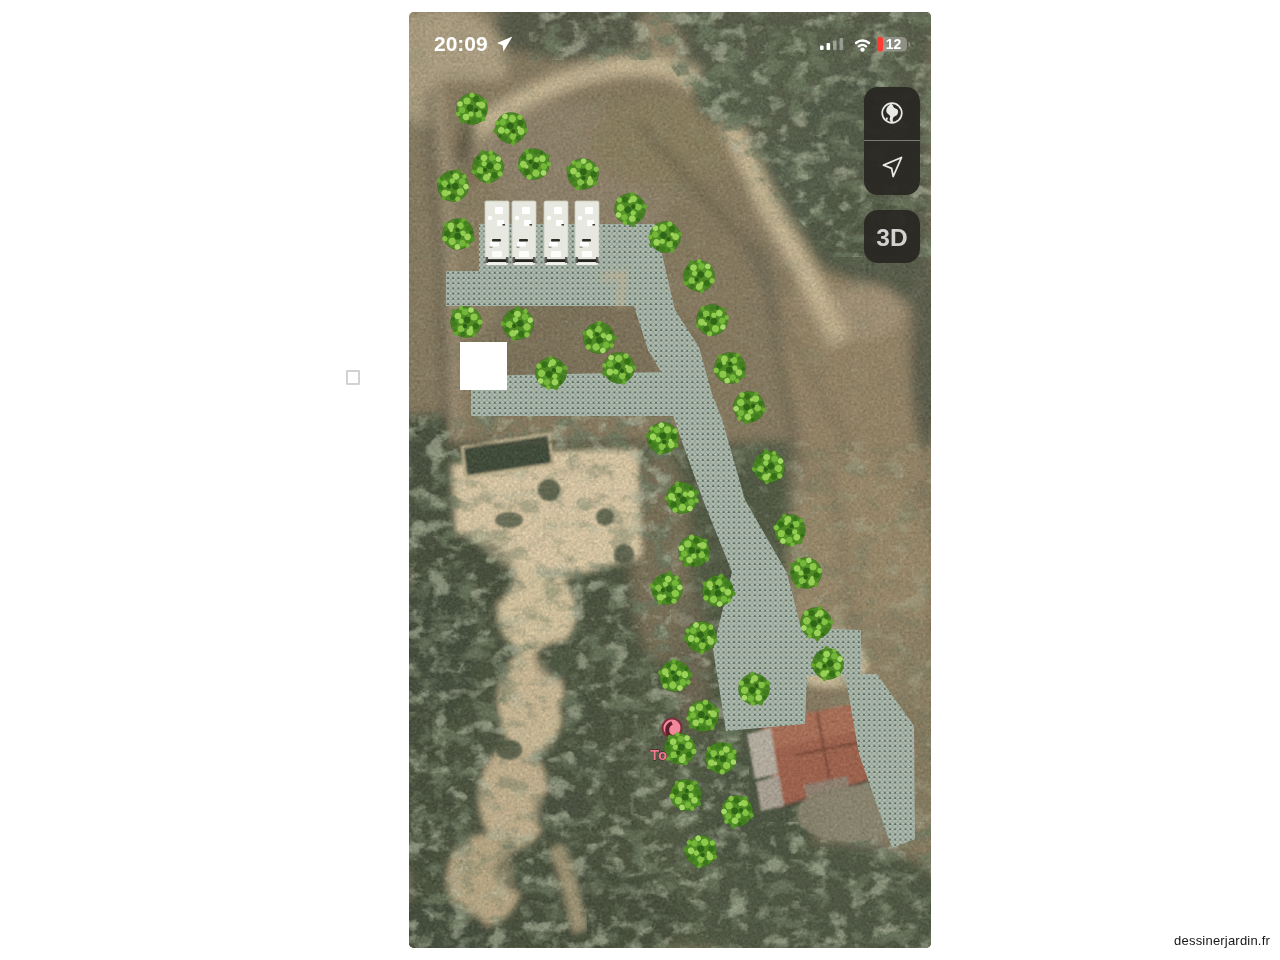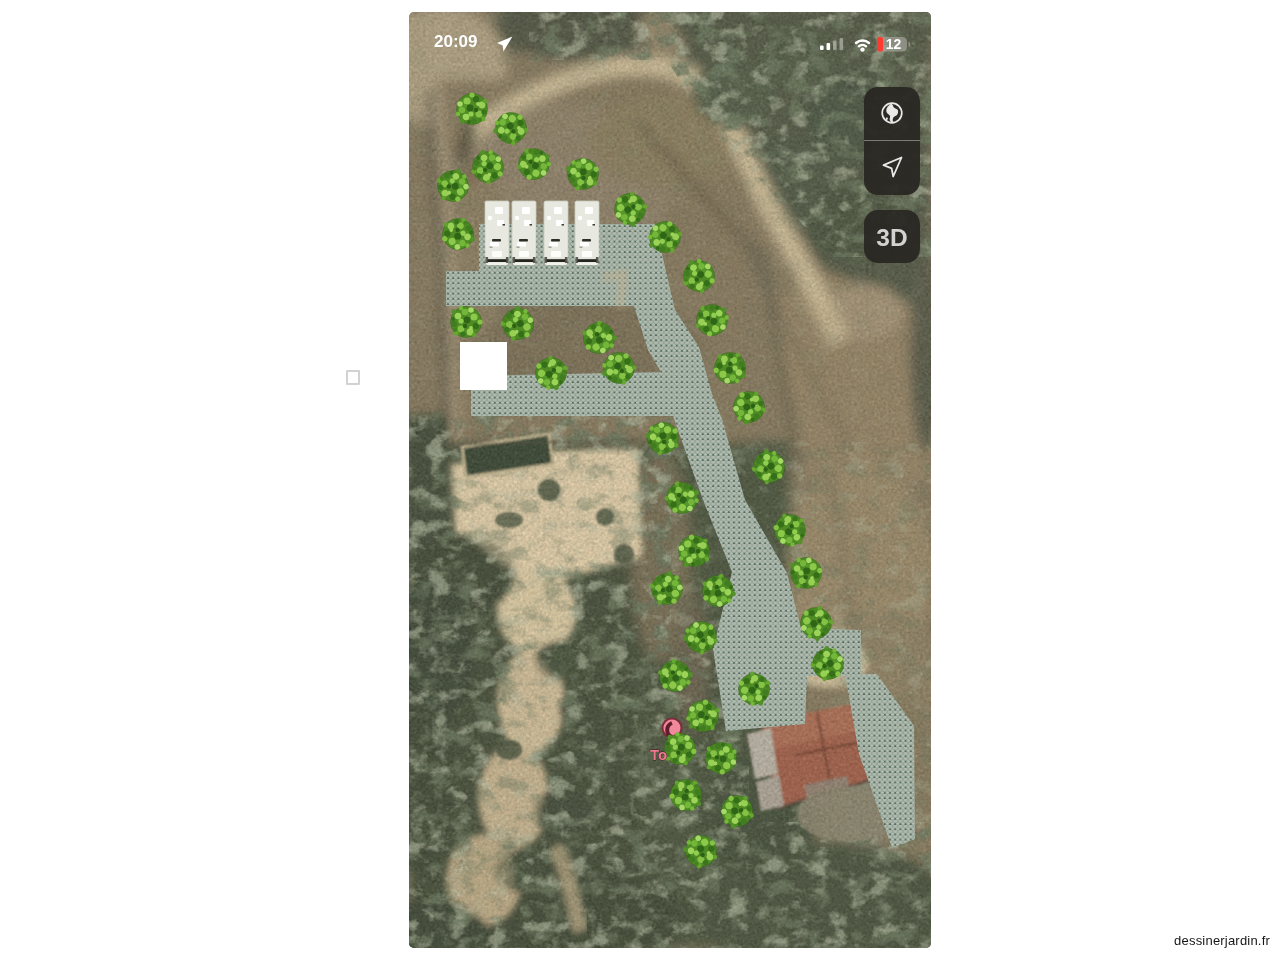--- a/index.html
+++ b/index.html
@@ -1,21 +1,21 @@
 <!DOCTYPE html>
 <html><head>
 <meta charset="utf-8">
 <style>
   html,body{margin:0;padding:0;background:#ffffff;}
   body{width:1280px;height:960px;position:relative;overflow:hidden;font-family:"Liberation Sans",sans-serif;}
   #phone{position:absolute;left:409px;top:12px;width:522px;height:936px;border-radius:5px;overflow:hidden;}
   #sq{position:absolute;left:346px;top:370px;width:10px;height:11px;border:2px solid #d2d2d2;border-radius:1px;filter:blur(0.6px);}
   #wm{position:absolute;right:10px;top:933px;font-size:13px;color:#161616;letter-spacing:0.2px;opacity:0.999;}
   .sb{position:absolute;color:#fff;}
-  #time{left:25px;top:20px;font-size:17px;font-weight:700;letter-spacing:0px;opacity:0.999;}
+  #time{left:25px;top:20px;font-size:21px;font-weight:700;letter-spacing:0px;opacity:0.999;}
   .btn{position:absolute;left:455px;width:56px;background:rgba(41,39,35,0.94);border-radius:14px;}
   #btng{top:75px;height:108px;}
   #btn3d{top:198px;height:53px;}
   #dvd{position:absolute;left:455px;top:128px;width:56px;height:1px;background:rgba(190,190,188,0.55);}
 </style>
 </head>
 <body>
 <div id="phone">
 <svg width="522" height="936" viewBox="0 0 522 936">
 <defs>

